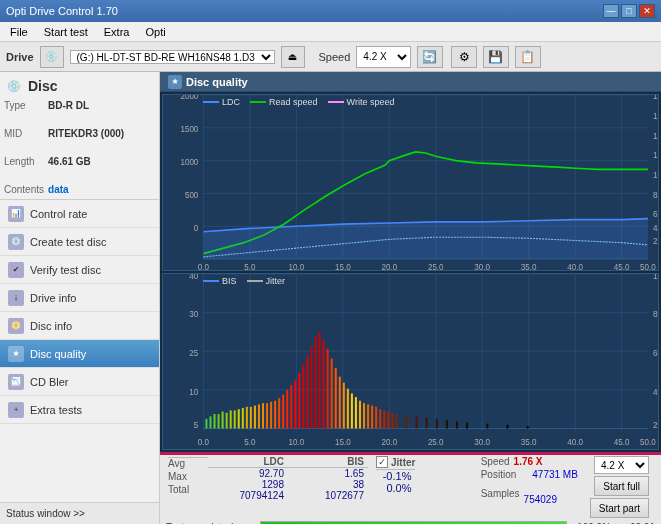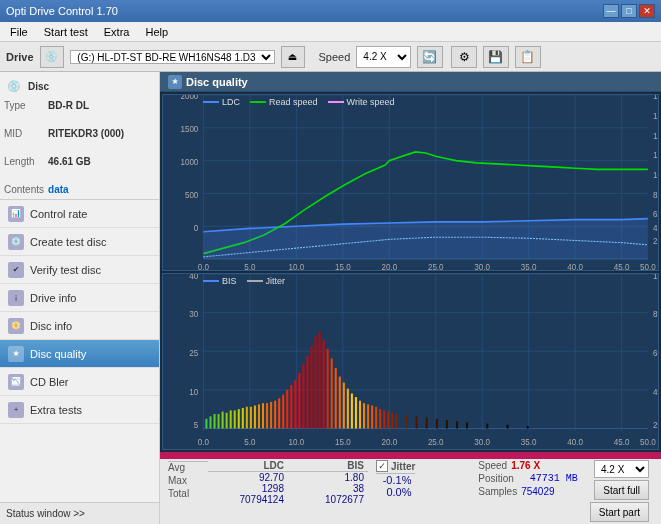--- a/index.html
+++ b/index.html
@@ -77,21 +77,20 @@
       font-weight: bold;
       color: #333;
     }
     .drive-select {
       height: 14px;
       font-size: 10px;
       border: 1px solid #aaa;
       background: white;
       padding: 0 2px;
       min-width: 180px;
-      text-align: right;
     }
     .toolbar-btn {
       height: 22px;
       width: 24px;
       background: #e0e0e0;
       border: 1px solid #aaa;
       cursor: pointer;
       display: flex;
       align-items: center;
       justify-content: center;
@@ -151,21 +150,21 @@
     }
     .disc-icon {
       width: 20px;
       height: 20px;
       background: #silver;
       display: flex;
       align-items: center;
       justify-content: center;
     }
     .disc-title {
-      font-size: 10px;
+      font-size: 14px;
       font-weight: bold;
       color: #333;
       text-align: center;
     }
     .disc-rows {
       display: grid;
       grid-template-columns: auto 1fr;
       gap: 17px 4px;
       font-size: 10px;
     }
@@ -323,21 +322,21 @@
       width: 100%;
       height: 100%;
       position: absolute;
       top: 0;
       left: 0;
     }
 
     
     #stats-bar {
       background: #e8e8e8;
-      border-top: 7px solid #be185d;
+      border-top: 3px solid #be185d;
       height: 72px;
       display: flex;
       flex-direction: column;
     }
 
     #stats-table {
       display: flex;
       padding: 1px 8px;
       gap: 0;
     }
@@ -439,21 +438,21 @@
     <div class="win-btn">—</div>
     <div class="win-btn">□</div>
     <div class="win-btn close">✕</div>
   </div>
 </div>
 
 <div id="menubar">
   <div class="menu-item">File</div>
   <div class="menu-item">Start test</div>
   <div class="menu-item">Extra</div>
-  <div class="menu-item">Help</div>
+  <div class="menu-item">Opti</div>
 </div>
 
 <div id="toolbar">
   <span class="toolbar-label">Drive</span>
   <div class="toolbar-btn" title="Disc">💿</div>
   <select class="drive-select">
     <option>(G:)  HL-DT-ST BD-RE  WH16NS48 1.D3</option>
   </select>
   <div class="toolbar-btn">⏏</div>
   <span class="speed-label">Speed</span>
@@ -741,21 +740,21 @@
 
         <div class="stats-col">
           <div class="stats-col-header">LDC</div>
           <div class="stats-val">92.70</div>
           <div class="stats-val">1298</div>
           <div class="stats-val">70794124</div>
         </div>
 
         <div class="stats-col">
           <div class="stats-col-header">BIS</div>
-          <div class="stats-val">1.80</div>
+          <div class="stats-val">1.65</div>
           <div class="stats-val">38</div>
           <div class="stats-val">1072677</div>
         </div>
 
         <div style="display:flex;flex-direction:column;margin-left:8px;">
           <div style="display:flex;align-items:center;gap:3px;border-bottom:1px solid #bbb;padding-bottom:1px;">
             <div class="check-box">✓</div>
             <span style="font-size:10px;font-weight:bold;color:#555;">Jitter</span>
           </div>
           <div class="stats-val">-0.1%</div>
@@ -765,25 +764,25 @@
 
         <div style="margin-left:auto;display:flex;gap:12px;align-items:flex-start;padding-right:4px;">
 
           <div style="display:flex;flex-direction:column;gap:2px;font-size:10px;">
             <div style="display:flex;gap:4px;align-items:center;">
               <span style="color:#555;">Speed</span>
               <span style="color:#cc0000;font-weight:bold;">1.76 X</span>
             </div>
             <div style="display:flex;gap:16px;align-items:center;">
               <span style="color:#555;">Position</span>
-              <span style="color:#0000cc;font-family:Liberation Mono, monospace;">47731 MB</span>
+              <span style="color:#0000cc;">47731 MB</span>
             </div>
             <div style="display:flex;gap:4px;align-items:center;">
               <span style="color:#555;">Samples</span>
-              <span style="color:#0000cc;">754029</span>
+              <span style="color:#0000cc;margin-top:12px;">754029</span>
             </div>
           </div>
 
           <div style="display:flex;flex-direction:column;gap:2px;align-items:flex-end;">
             <select class="speed-select" style="height:18px;width:55px;font-size:10px;">
               <option>4.2 X</option>
             </select>
             <button class="btn-start">Start full</button>
             <button class="btn-start">Start part</button>
           </div>

